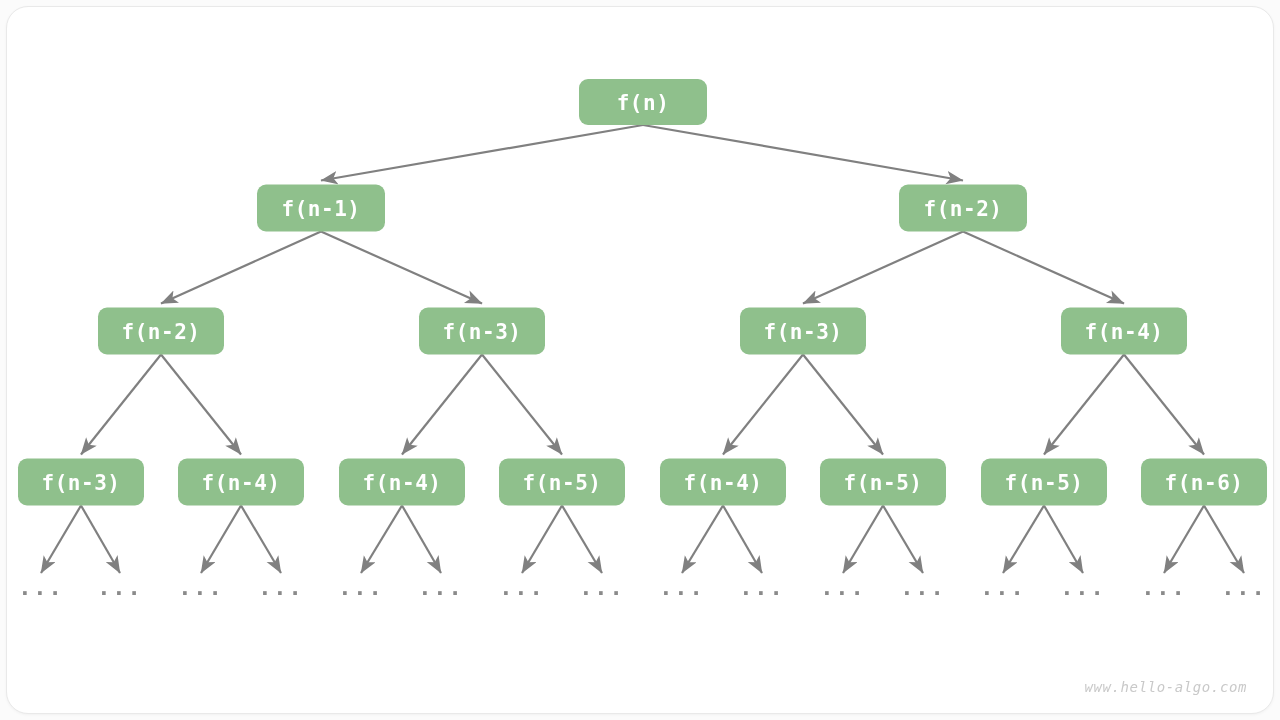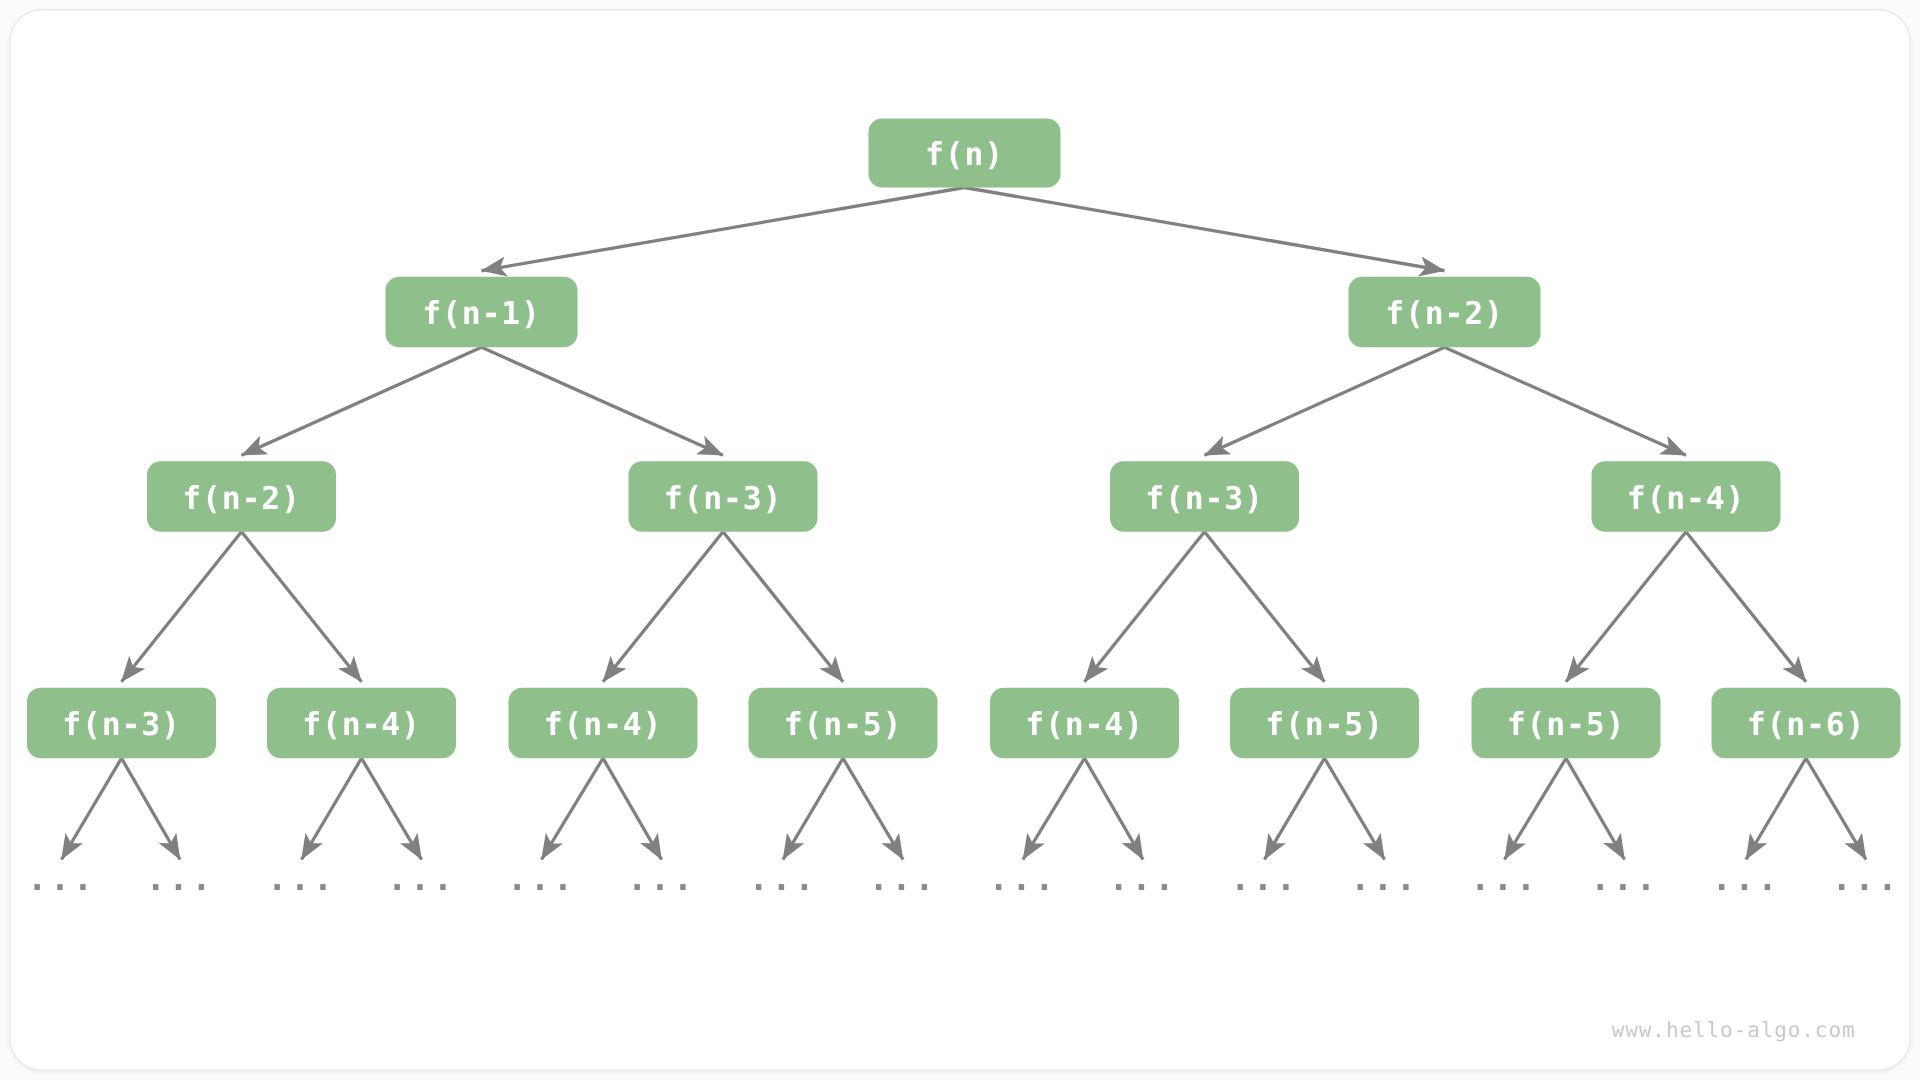--- a/index.html
+++ b/index.html
@@ -47,27 +47,28 @@
     fill: #8a8a8a;
     font-family: "DejaVu Sans Mono", monospace;
     font-size: 22px;
     font-weight: bold;
     text-anchor: middle;
     dominant-baseline: central;
     letter-spacing: 2px;
   }
   #watermark {
     position: absolute;
-    right: 36px;
+    right: 26px;
     bottom: 18px;
     color: #c9c9c9;
     font-family: "DejaVu Sans Mono", monospace;
     font-size: 14px;
     letter-spacing: 0.6px;
     white-space: nowrap;
+    font-style: italic;
   }
 </style>
 </head>
 <body>
 
 <div id="card">
   <svg id="tree" width="1268" height="708" viewBox="0 0 1268 708">
     <defs>
       <marker id="arrowhead" markerWidth="9" markerHeight="9" refX="7.6" refY="3.1" orient="auto" markerUnits="strokeWidth">
         <path d="M0,0 L7.8,3.1 L0,6.2 L1.9,3.1 Z" fill="#808080"></path>

